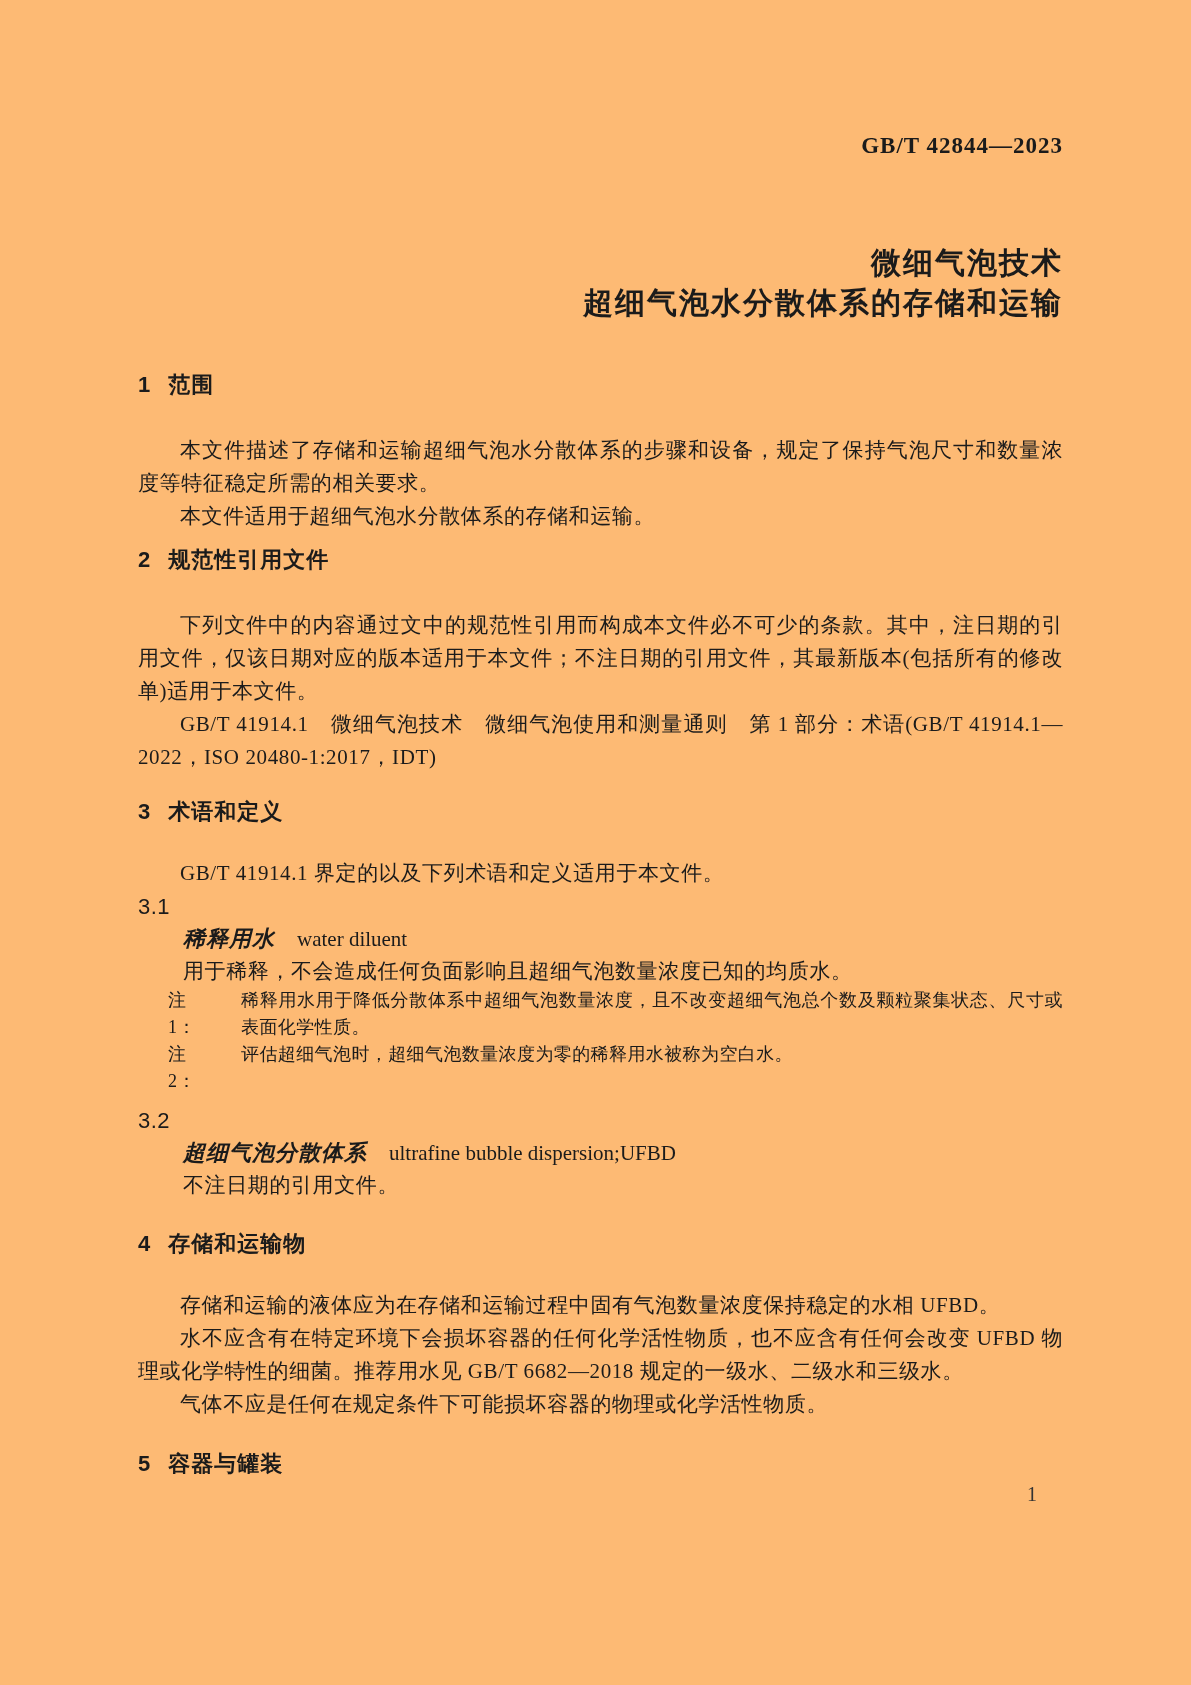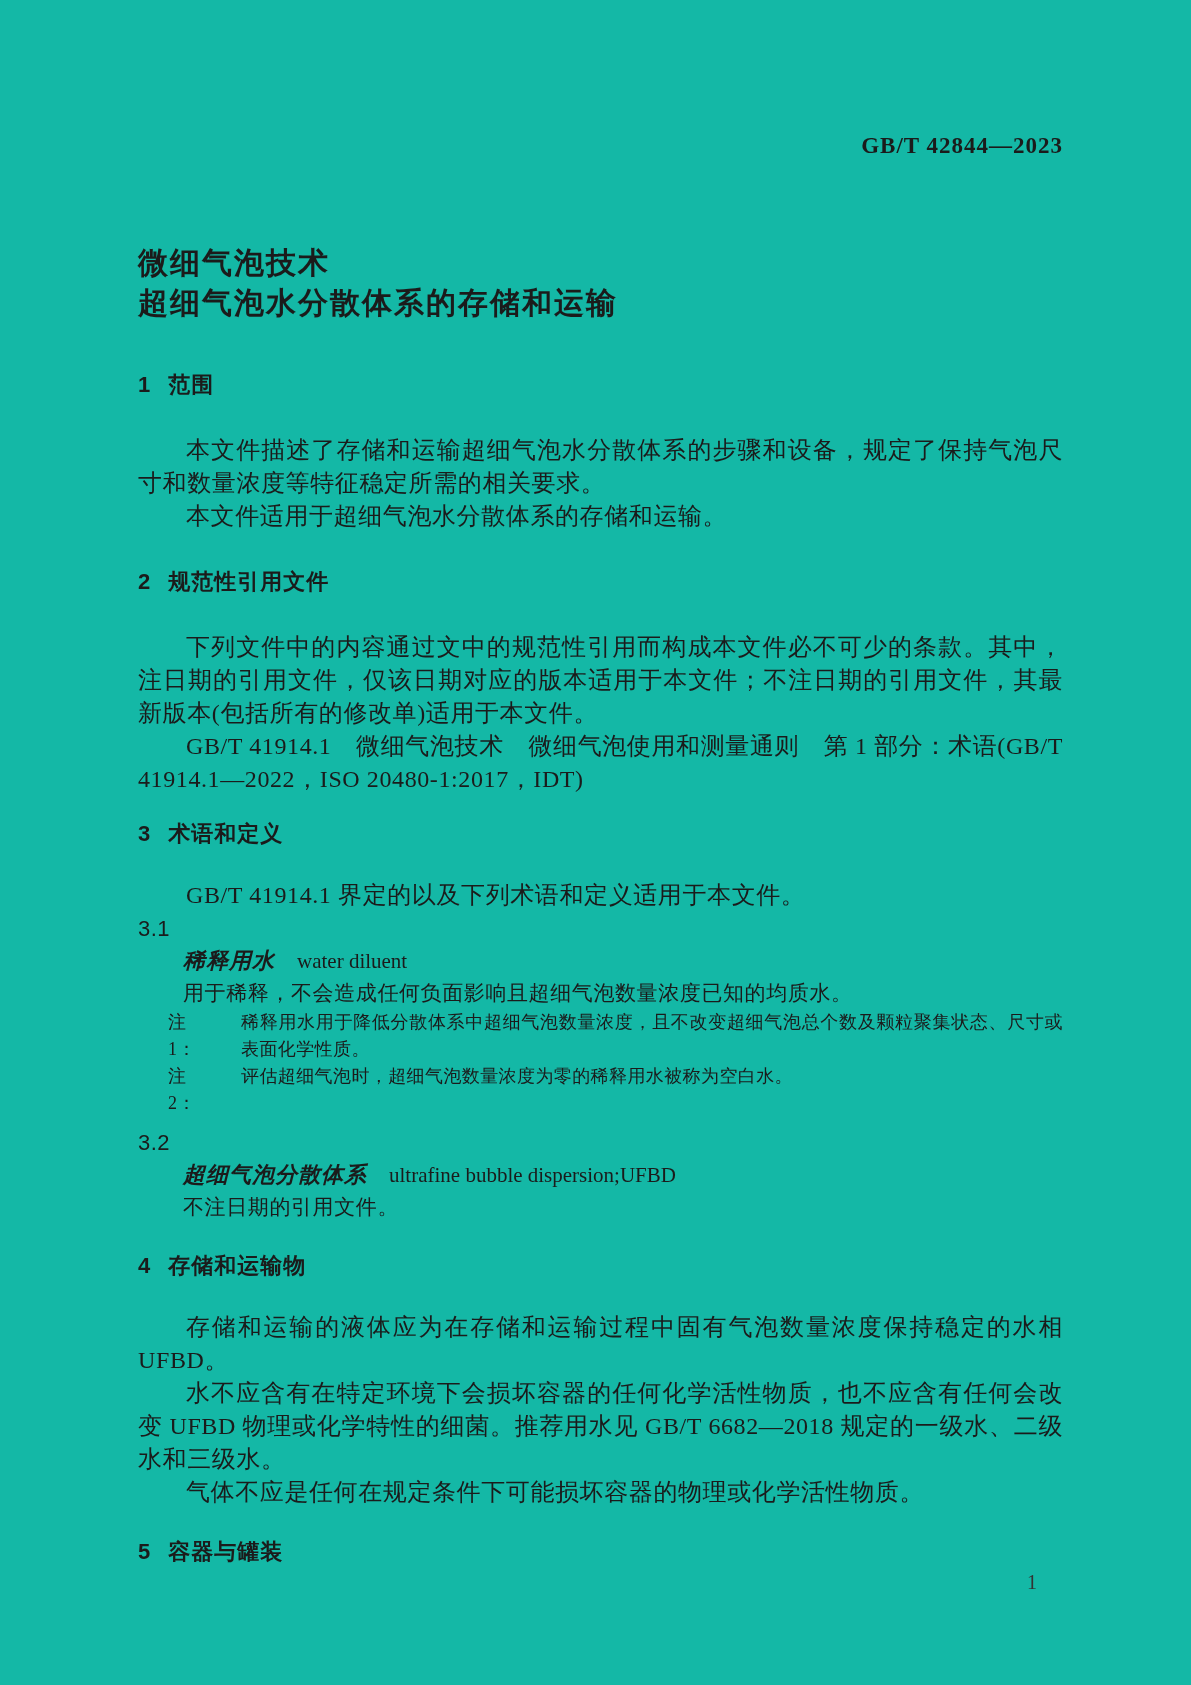--- a/index.html
+++ b/index.html
@@ -1,42 +1,42 @@
 <!DOCTYPE html>
 <html><head>
 <meta charset="utf-8">
 <style>
   html,body{margin:0;padding:0;background:#e8e8e8;}
   .page{
-    width:1191px;height:1685px;background:#14b8a6;margin:0 auto;
+    width:1191px;height:1685px;background:#fdba74;margin:0 auto;
     position:relative;overflow:hidden;color:#1b1b1b;
     font-family:"Liberation Serif","DejaVu Serif",serif;
   }
   .content{padding:0 128px 0 138px;}
   .doc-number{
     padding-top:133px;text-align:right;
     font-weight:bold;font-size:23px;line-height:26px;letter-spacing:1px;
   }
   .doc-title{
-    margin-top:84px;text-align:left;
+    margin-top:84px;text-align:right;
     font-family:"Liberation Sans","DejaVu Sans",sans-serif;
     font-weight:bold;font-size:30px;line-height:40px;letter-spacing:2px;
   }
   .sec-heading{
     font-family:"Liberation Sans","DejaVu Sans",sans-serif;
     font-weight:bold;font-size:22px;line-height:26px;letter-spacing:1px;
   }
   .sec-heading .sec-num{margin-right:17px;}
   .h1{margin-top:49px;}
-  .h2{margin-top:36px;}
+  .h2{margin-top:14px;}
   .h3{margin-top:25px;}
   .h4{margin-top:30px;}
   .h5{margin-top:30px;}
   p.body{
-    margin:0;font-size:24px;line-height:33px;letter-spacing:0.6px;
+    margin:0;font-size:21px;line-height:33px;letter-spacing:0.6px;
     text-align:justify;text-indent:2em;
   }
   p.mt36{margin-top:36px;}
   p.mt32{margin-top:32px;}
   p.mt33{margin-top:33px;}
   .term-num{
     font-family:"Liberation Sans","DejaVu Sans",sans-serif;
     font-size:22px;line-height:33px;letter-spacing:0.5px;
   }
   .term-num.mt9{margin-top:9px;}

